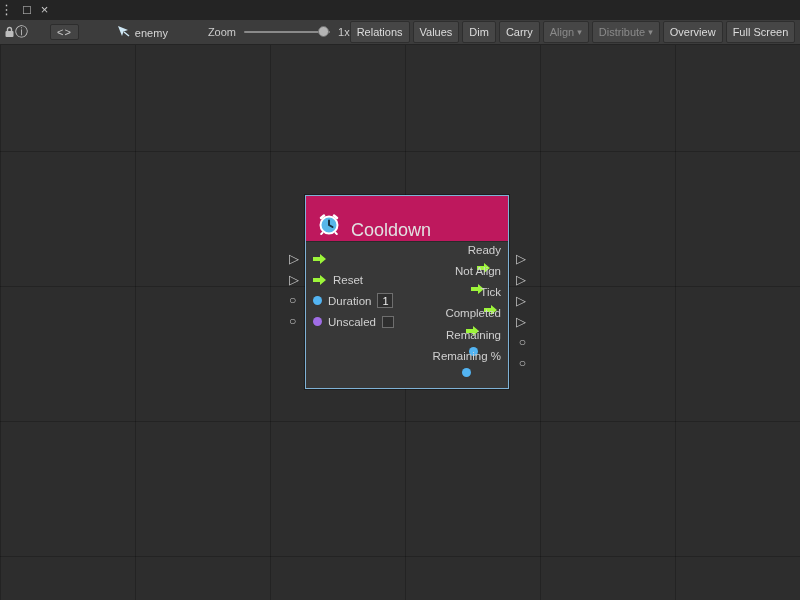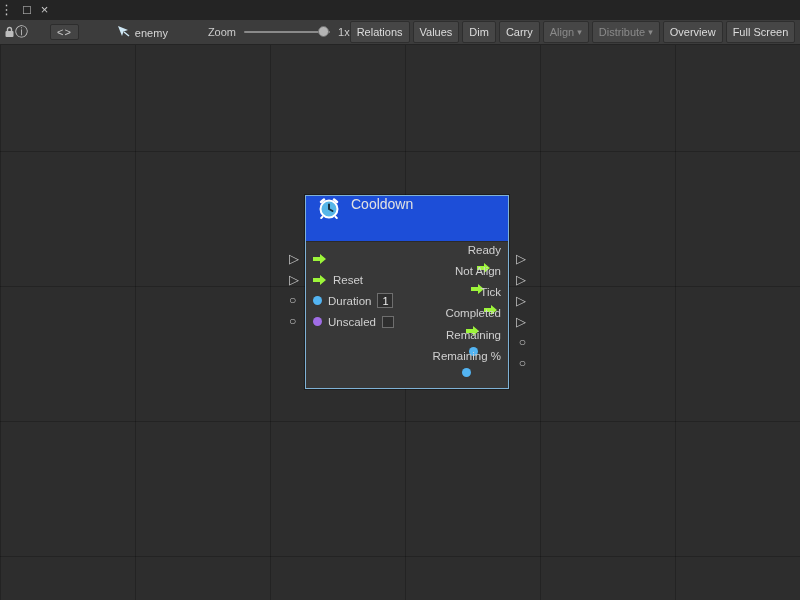--- a/index.html
+++ b/index.html
@@ -39,22 +39,22 @@
   .canvas { position:relative; flex:1 1 auto; background-color:#2d2d2d;
     background-image:
       linear-gradient(to right, rgba(0,0,0,0.22) 1px, transparent 1px),
       linear-gradient(to bottom, rgba(0,0,0,0.22) 1px, transparent 1px);
     background-size:135px 135px;
     background-position:0px 106px; }
 
   
   .node { position:absolute; left:305px; top:150px; width:204px;
     border:1px solid #7fb2d6; background:#383838; box-shadow:0 0 0 1px rgba(0,0,0,0.35); }
-  .node-header { height:46px; background:#1d4ed8; border-bottom:1px solid #2a2a2a;
-    display:flex; align-items:flex-start; gap:10px; padding:0 11px; color:#e2e2e2; font-size:14px; }
+  .node-header { height:46px; background:#be185d; border-bottom:1px solid #2a2a2a;
+    display:flex; align-items:flex-end; gap:10px; padding:0 11px; color:#e2e2e2; font-size:18px; }
   .node-body { padding:6px 0 14px 0; }
   .row { position:relative; height:21px; display:flex; align-items:center; padding:0 7px; }
   .side { display:flex; align-items:center; gap:6px; font-size:11.5px; color:#d0d0d0; }
   .side.right { margin-left:auto;flex-direction:column; }
   .arrow { display:flex; align-items:center; }
   .dot { width:9px; height:9px; border-radius:50%; display:inline-block; }
   .dot-blue { background:#53b4f2; }
   .dot-purple { background:#a06de6; }
   .ext { position:absolute; color:#c4c4c4; line-height:1; }
   .ext-l { left:-17px; }

